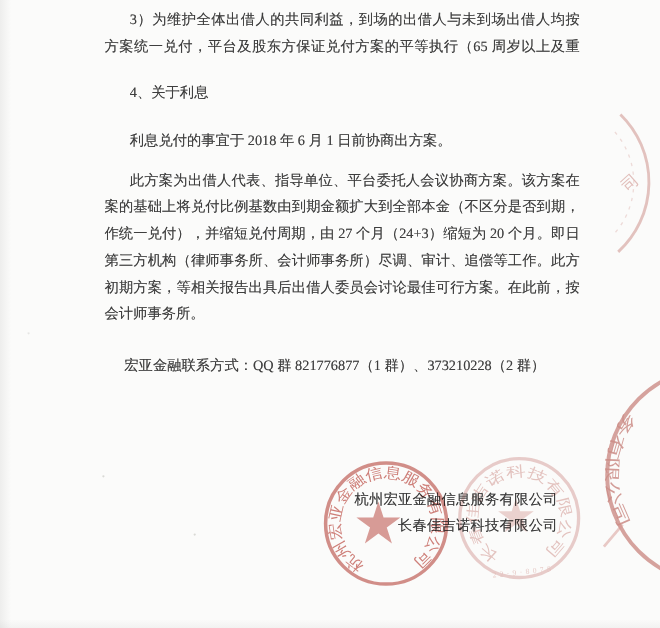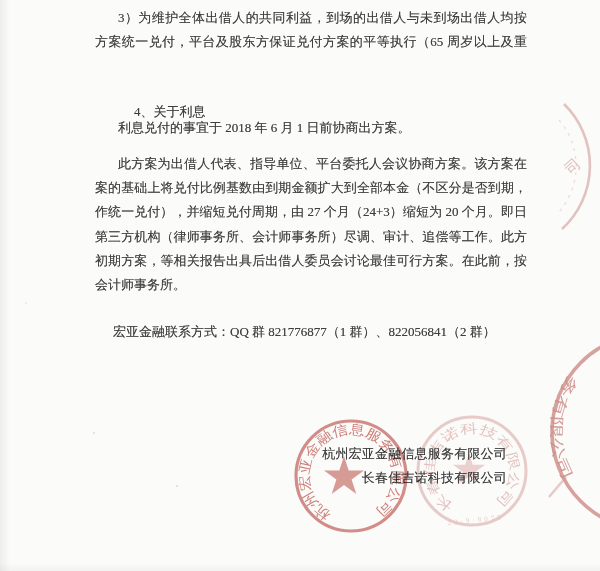--- a/index.html
+++ b/index.html
@@ -33,34 +33,34 @@
 </head>
 <body>
 
 <div class="page">
 
   <div class="para p1 soft" style="top:6px">
     <div class="ln j indent">3）为维护全体出借人的共同利益，到场的出借人与未到场出借人均按上述</div>
     <div class="ln j">方案统一兑付，平台及股东方保证兑付方案的平等执行（65 周岁以上及重大疾</div>
   </div>
 
-  <div class="single soft" style="left:118px;top:104px;margin-left:16px;">4、关于利息</div>
+  <div class="single soft" style="left:118px;top:76px;">4、关于利息</div>
 
   <div class="single soft" style="left:118px;top:120px;">利息兑付的事宜于 2018 年 6 月 1 日前协商出方案。</div>
 
   <div class="para soft" style="top:152px">
     <div class="ln j indent">此方案为出借人代表、指导单位、平台委托人会议协商方案。该方案在原方</div>
     <div class="ln j">案的基础上将兑付比例基数由到期金额扩大到全部本金（不区分是否到期，均</div>
     <div class="ln j">作统一兑付），并缩短兑付周期，由 27 个月（24+3）缩短为 20 个月。即日开展</div>
     <div class="ln j">第三方机构（律师事务所、会计师事务所）尽调、审计、追偿等工作。此方案为</div>
     <div class="ln j">初期方案，等相关报告出具后出借人委员会讨论最佳可行方案。在此前，按本方</div>
     <div class="ln">会计师事务所。</div>
   </div>
 
-  <div class="single soft" style="left:113px;top:324px;">宏亚金融联系方式：QQ 群  821776877（1 群）、822056841（2 群）</div>
+  <div class="single soft" style="left:113px;top:324px;">宏亚金融联系方式：QQ 群  821776877（1 群）、373210228（2 群）</div>
 
   <div class="sig soft" style="top:446px;right:93px;">杭州宏亚金融信息服务有限公司</div>
   <div class="sig soft" style="top:470px;right:93px;">长春佳吉诺科技有限公司</div>
 
   <div class="speck" style="left:93px;top:432px;"></div>
   <div class="speck" style="left:176px;top:485px;"></div>
   <div class="speck" style="left:25px;top:302px;opacity:.6"></div>
 
   <svg class="stamps" width="600" height="571" viewBox="0 0 600 571">
 

